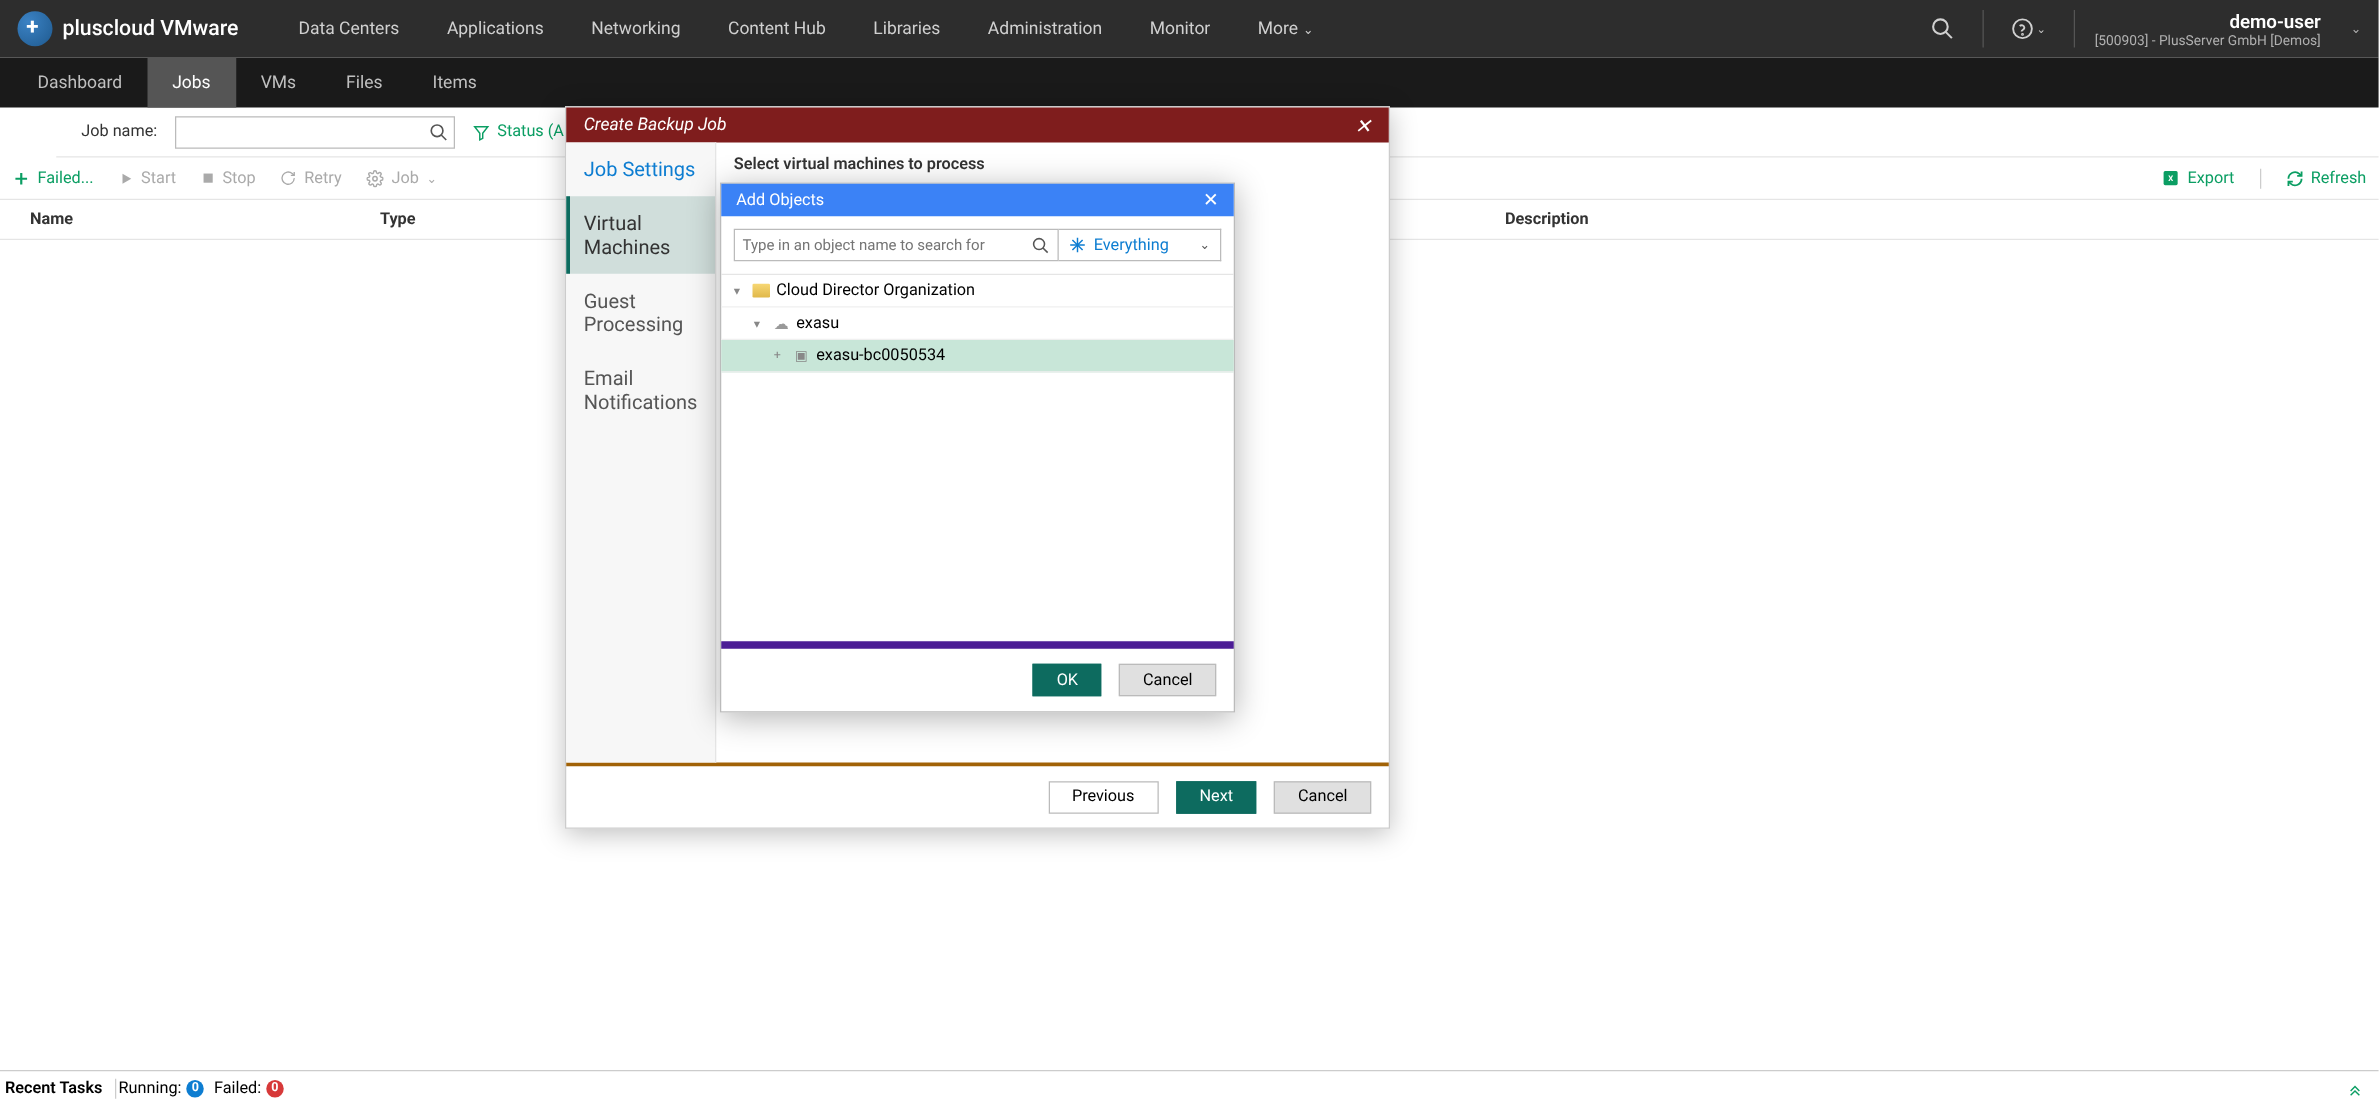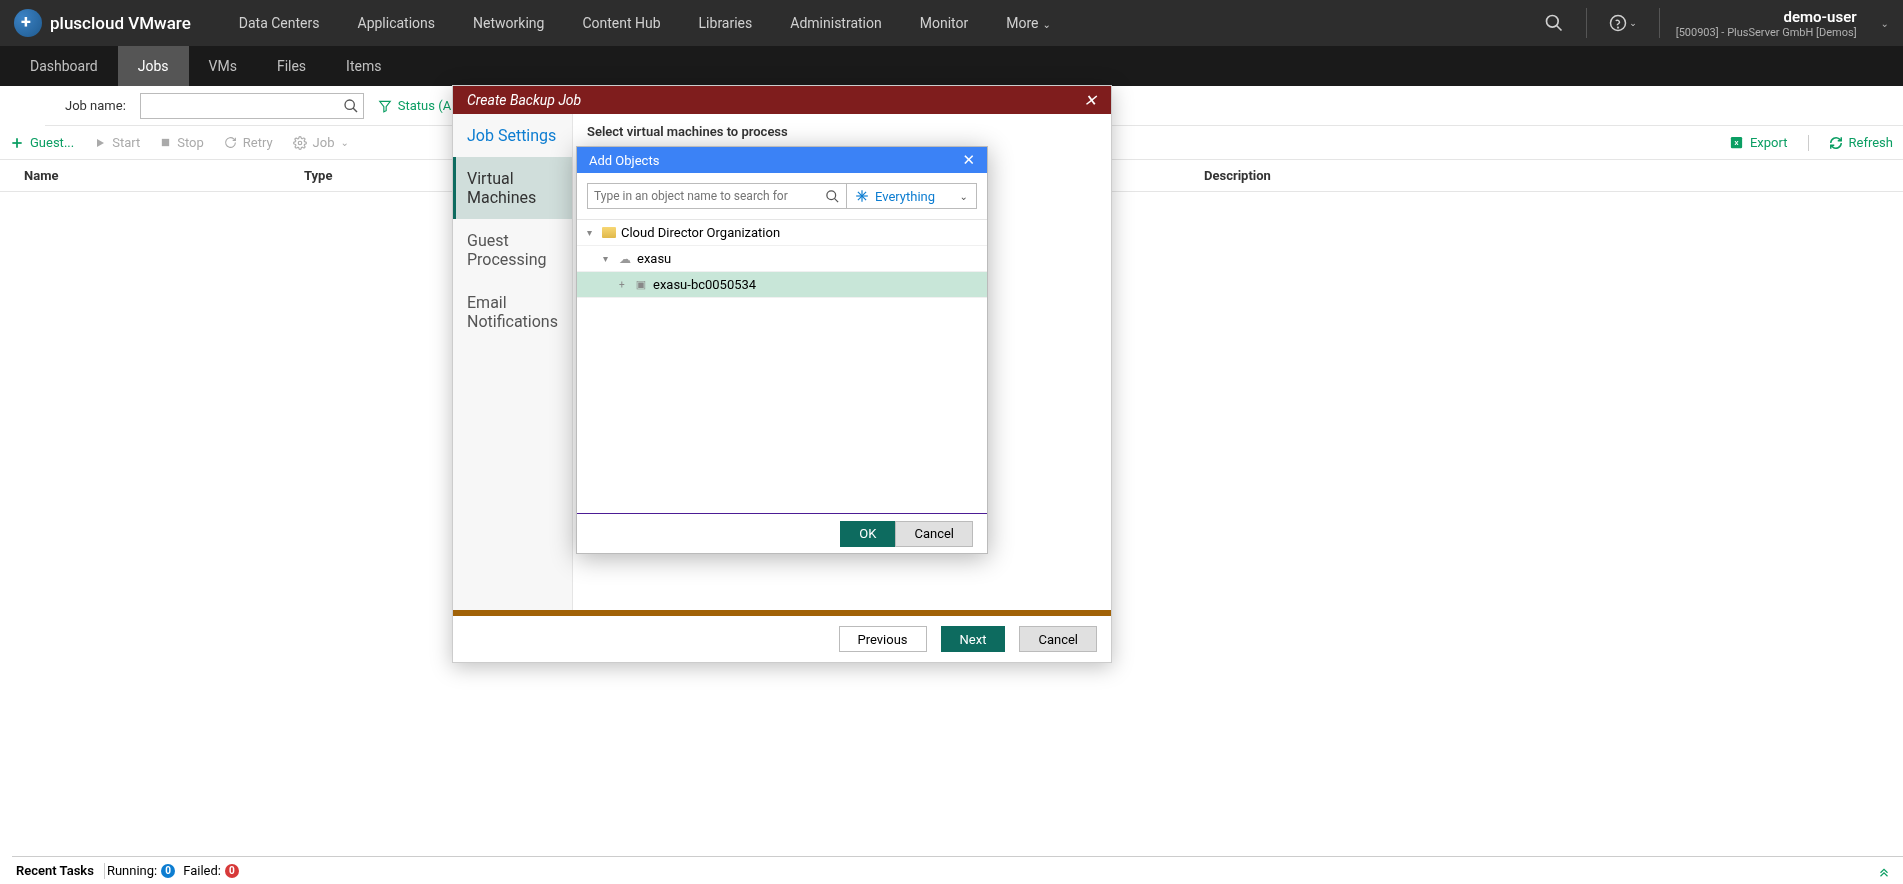--- a/index.html
+++ b/index.html
@@ -32,38 +32,38 @@
 .action-item { display: flex; align-items: center; gap: 6px; font-size: 13px; cursor: pointer; }
 .action-item.primary { color: #0b9e63; }
 .action-item.disabled { color: #aaa; cursor: default; }
 .action-right { margin-left: auto; display: flex; gap: 20px; }
 
 .table-header { height: 32px; display: flex; align-items: center; padding: 0 24px; border-bottom: 1px solid #e5e5e5; font-size: 13px; font-weight: 700; color: #333; }
 .col-name { width: 280px; }
 .col-type { width: 900px; }
 .col-desc { flex: 1; }
 
-.footer { position: absolute; bottom: 0; left: 12px; right: 0; height: 28px; border-top: 1px solid #ccc; display: flex; align-items: center; padding: 0 4px; font-size: 13px; background: #fff; }
+.footer { position: absolute; bottom: 0; left: 0; right: 0; height: 28px; border-top: 1px solid #ccc; display: flex; align-items: center; padding: 0 4px; font-size: 13px; background: #fff; }
 .footer-label { font-weight: 600; margin-right: 8px; }
 .footer-sep { width: 1px; height: 16px; background: #ccc; margin: 0 2px; }
 .badge { display: inline-flex; align-items: center; justify-content: center; width: 14px; height: 14px; border-radius: 50%; color: #fff; font-size: 10px; font-weight: bold; margin: 0 8px 0 4px; }
 .badge.blue { background: #0d7dd1; }
 .badge.red { background: #d73939; }
 .footer-expand { margin-left: auto; color: #0b9e63; cursor: pointer; padding: 0 8px; }
 .modal1 { position: absolute; left: 452px; top: 85px; width: 660px; background: #fff; box-shadow: 0 4px 20px rgba(0,0,0,0.25); border: 1px solid #ccc; }
 .modal1-header { background: #7f1d1d; color: #fff; height: 28px; display: flex; align-items: center; padding: 0 14px; font-size: 14px; font-style: italic; }
 .modal1-close { margin-left: auto; cursor: pointer; font-size: 16px; }
 .modal1-body { display: flex; height: 496px; }
 .modal1-steps { width: 120px; background: #f7f7f7; border-right: 1px solid #e5e5e5; }
 .step { padding: 12px 14px; font-size: 16px; color: #555; cursor: pointer; }
 .step.current { color: #0d7dd1; }
 .step.active-step { background: #d0dedb; position: relative; color: #333; border-left: 3px solid #0d6b5f; padding-left: 11px;}
 .modal1-content { flex: 1; padding: 10px 14px; }
 .modal1-content-title { font-size: 13px; font-weight: 600; color: #333; margin-bottom: 12px; }
-.modal1-footer { height: 52px; display: flex; align-items: center; justify-content: flex-end; gap: 14px; padding: 0 14px; border-top: 6px solid #a16207; }
+.modal1-footer { height: 52px; display: flex; align-items: center; justify-content: flex-end; gap: 14px; padding: 0 14px; border-top: 3px solid #a16207; }
 .btn { height: 26px; padding: 0 18px; font-size: 13px; border: 1px solid #bbb; background: #fff; cursor: pointer; display: inline-flex; align-items: center; }
 .btn.primary { background: #0d6b5f; color: #fff; border-color: #0d6b5f; }
 .btn.gray { background: #e0e0e0; }
 
 
 .modal2 { position: absolute; left: 576px; top: 146px; width: 412px; background: #fff; box-shadow: 0 4px 24px rgba(0,0,0,0.3); border: 1px solid #bbb; }
 .modal2-header { background: #3b82f6; color: #fff; height: 26px; display: flex; align-items: center; padding: 0 12px; font-size: 13px; }
 .modal2-close { margin-left: auto; cursor: pointer; font-size: 15px; }
 .modal2-search { display: flex; padding: 10px; gap: 0; }
 .modal2-search-input { flex: 1; border: 1px solid #bbb; height: 26px; display: flex; align-items: center; padding: 0 6px; }
@@ -74,21 +74,21 @@
 .tree { border-top: 1px solid #e5e5e5; min-height: 294px; font-size: 13px; }
 .tree-row { display: flex; align-items: center; height: 26px; padding: 0 10px; gap: 4px; border-bottom: 1px solid #f0f0f0; }
 .tree-row.indent1 { padding-left: 26px; }
 .tree-row.indent2 { padding-left: 42px; }
 .tree-row.selected { background: #c8e6d8; }
 .tree-toggle { width: 10px; color: #888; font-size: 10px; cursor: pointer; }
 .tree-icon { width: 16px; height: 14px; display: inline-flex; align-items: center; justify-content: center; }
 .folder-icon { background: linear-gradient(#f7d774, #e0b84a); width: 14px; height: 11px; border-radius: 1px; }
 .cloud-icon { color: #999; font-size: 12px; }
 .vm-icon { color: #888; font-size: 11px; }
-.modal2-footer { height: 40px; display: flex; align-items: center; justify-content: flex-end; gap: 0; padding: 0 14px; border-top: 1px solid #4c1d95; }
+.modal2-footer { height: 56px; display: flex; align-items: center; justify-content: flex-end; gap: 14px; padding: 0 14px; border-top: 6px solid #4c1d95; }
 
 svg { display: block; }
 </style>
 </head>
 <body>
 
 <div class="top-nav">
   <div class="logo"></div>
   <div class="brand">pluscloud VMware</div>
   <div class="top-nav-items">
@@ -150,21 +150,21 @@
     <span>Status (All)</span>
   </div>
 </div>
 
 <div class="action-bar">
   <div class="action-item primary">
     <svg width="14" height="14" viewBox="0 0 24 24" fill="none" stroke="#0b9e63" stroke-width="3">
         <line x1="12" y1="4" x2="12" y2="20"></line>
         <line x1="4" y1="12" x2="20" y2="12"></line>
       </svg>
-    <span>Guest...</span>
+    <span>Failed...</span>
   </div>
   <div class="action-item disabled">
     <svg width="12" height="12" viewBox="0 0 24 24" fill="#aaa">
         <polygon points="6 4 20 12 6 20"></polygon>
       </svg>
     <span>Start</span>
   </div>
   <div class="action-item disabled">
     <svg width="11" height="11" viewBox="0 0 24 24" fill="#aaa">
         <rect x="4" y="4" width="16" height="16"></rect>

